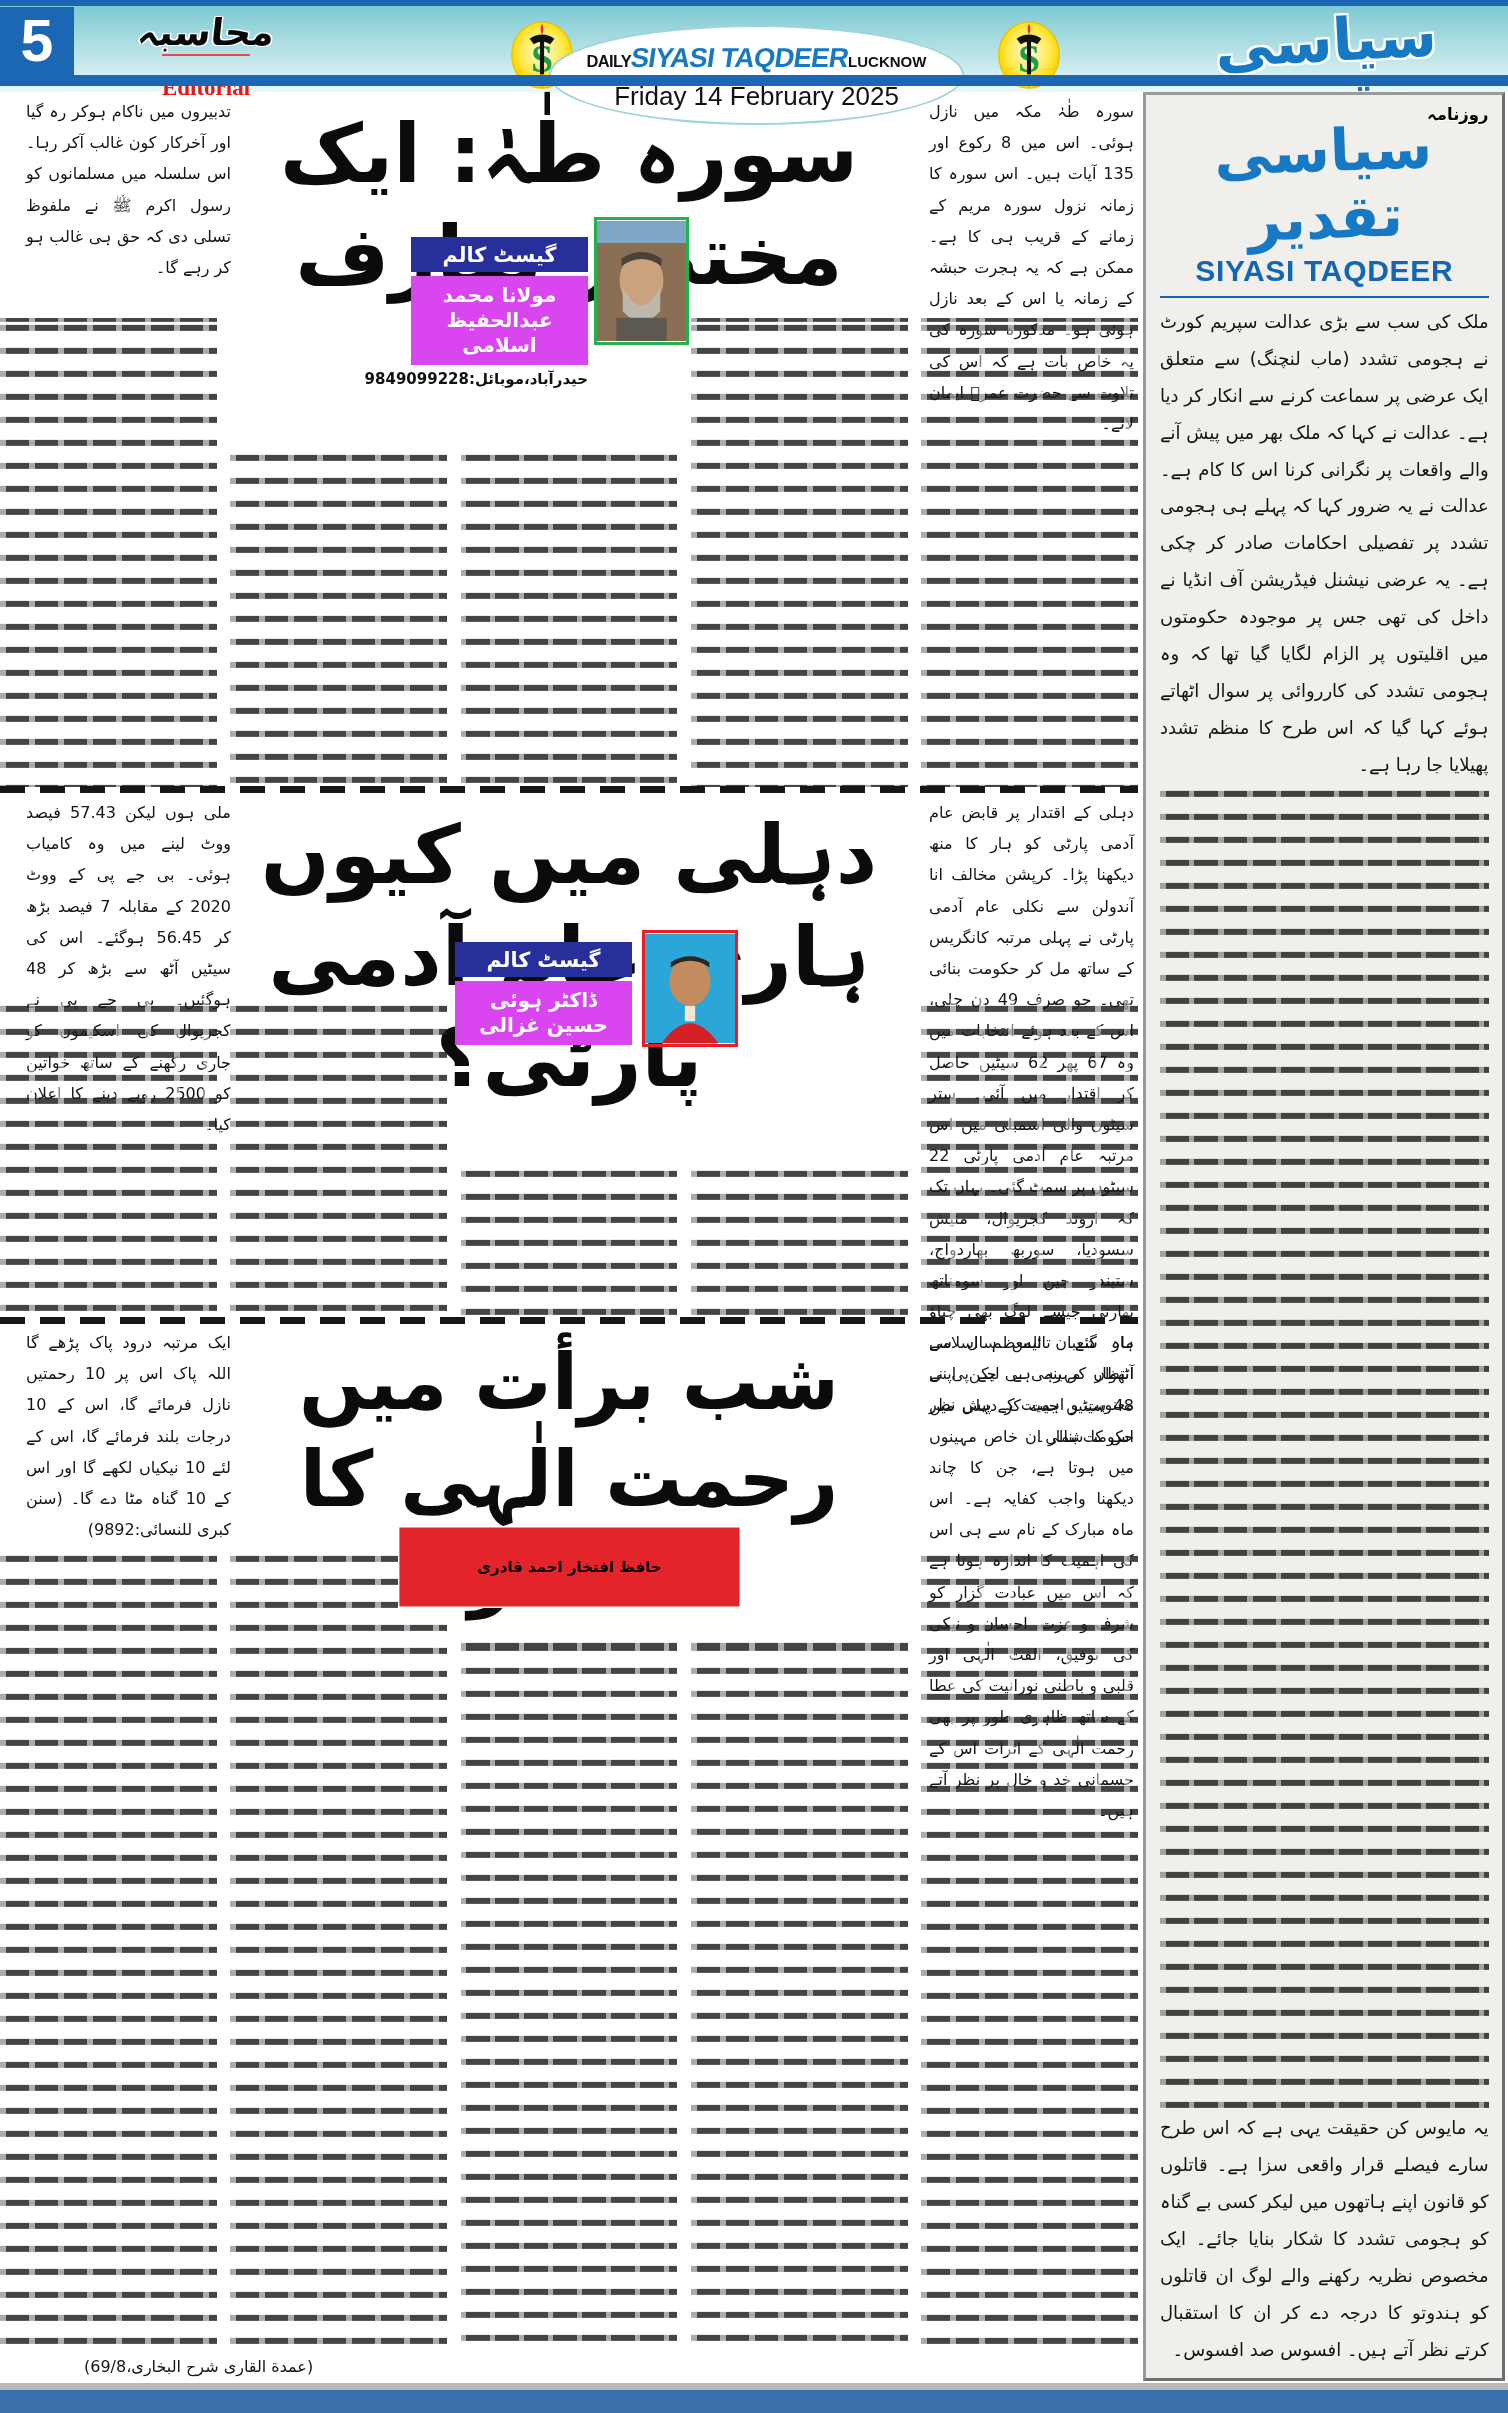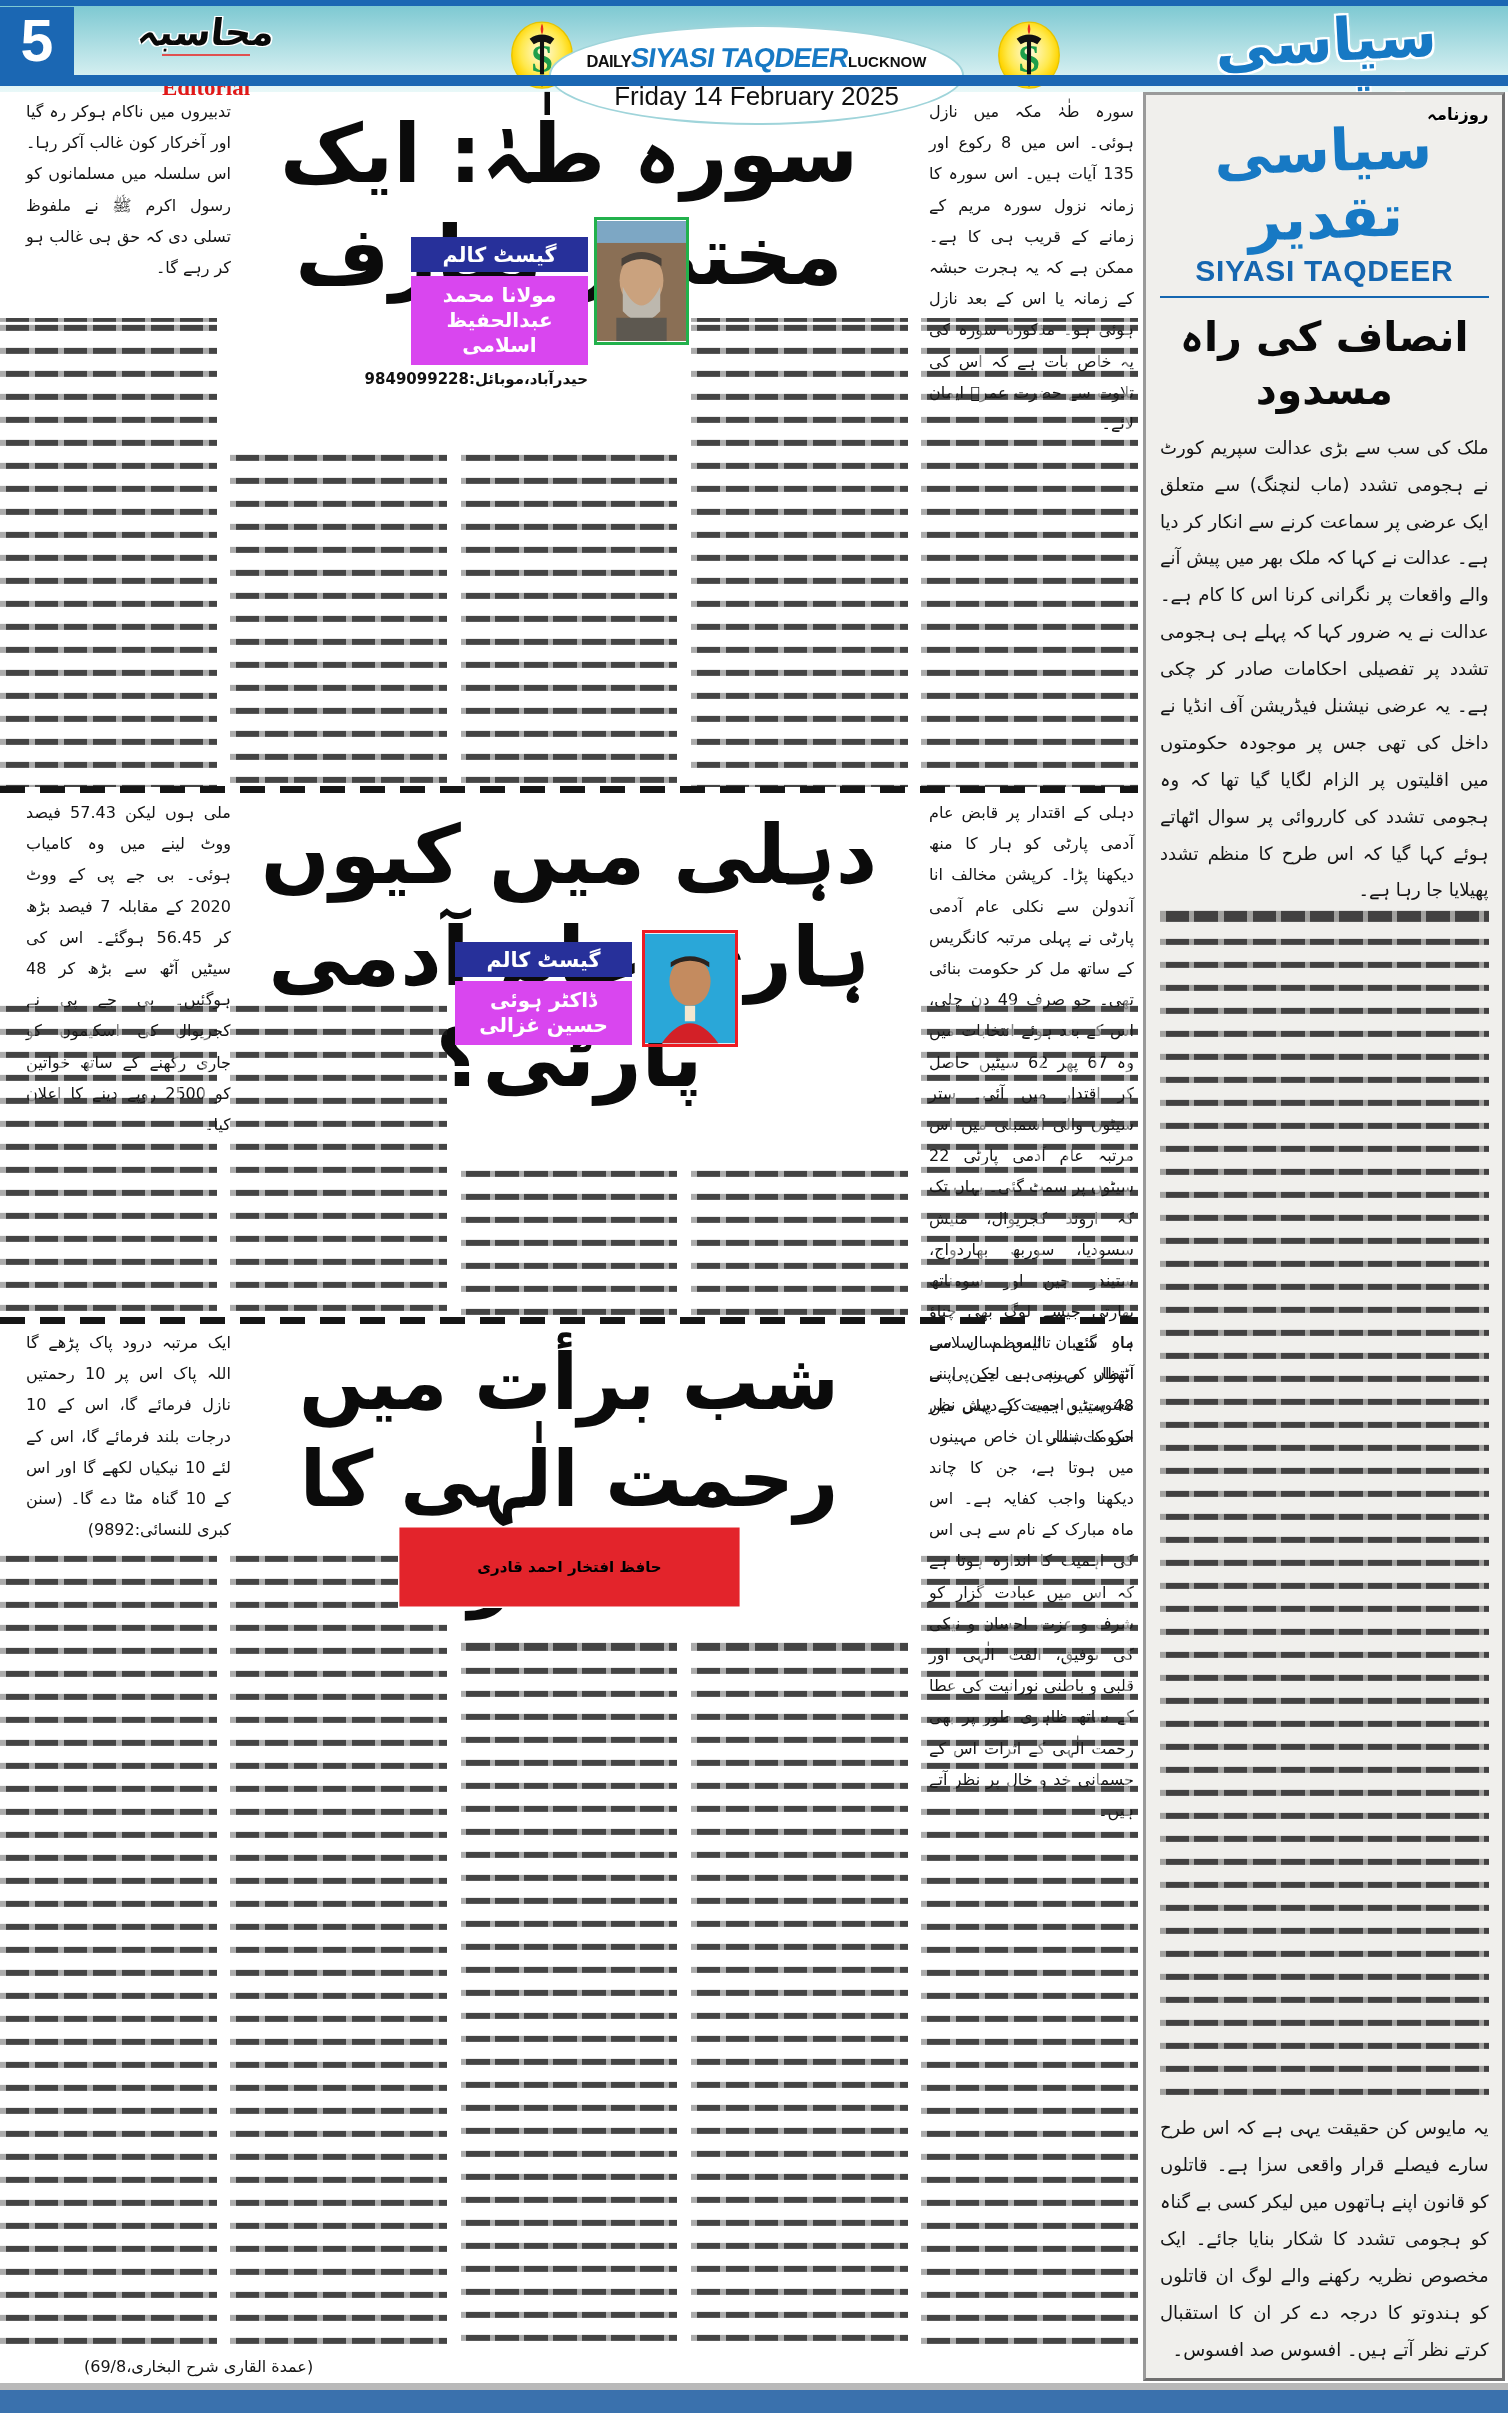--- a/index.html
+++ b/index.html
@@ -149,21 +149,20 @@
 <div class="header-bottom-bar"></div>
 <div class="page-num-box">
   <span class="page-num">5</span>
 </div>
 
 <div class="edit-box">
   <div class="rozanama">روزنامہ</div>
   <div class="edit-urdu-title">سیاسی تقدیر</div>
   <div class="edit-latin-title">SIYASI TAQDEER</div>
   <hr class="edit-rule">
-  <div class="edit-headline">انصاف کی راہ مسدود</div>
   <div class="edit-body">ملک کی سب سے بڑی عدالت سپریم کورٹ نے ہجومی تشدد (ماب لنچنگ) سے متعلق ایک عرضی پر سماعت کرنے سے انکار کر دیا ہے۔ عدالت نے کہا کہ ملک بھر میں پیش آنے والے واقعات پر نگرانی کرنا اس کا کام ہے۔ عدالت نے یہ ضرور کہا کہ پہلے ہی ہجومی تشدد پر تفصیلی احکامات صادر کر چکی ہے۔ یہ عرضی نیشنل فیڈریشن آف انڈیا نے داخل کی تھی جس پر موجودہ حکومتوں میں اقلیتوں پر الزام لگایا گیا تھا کہ وہ ہجومی تشدد کی کارروائی پر سوال اٹھاتے ہوئے کہا گیا کہ اس طرح کا منظم تشدد پھیلایا جا رہا ہے۔</div>
   <div class="ink"></div>
   <div class="edit-body">یہ مایوس کن حقیقت یہی ہے کہ اس طرح سارے فیصلے قرار واقعی سزا ہے۔ قاتلوں کو قانون اپنے ہاتھوں میں لیکر کسی بے گناہ کو ہجومی تشدد کا شکار بنایا جائے۔ ایک مخصوص نظریہ رکھنے والے لوگ ان قاتلوں کو ہندوتو کا درجہ دے کر ان کا استقبال کرتے نظر آتے ہیں۔ افسوس صد افسوس۔</div>
 </div>
 
 <div class="main">
 
   <div class="article art1">
     <div class="art-top">
       <div class="intro-col">سورہ طٰہٰ مکہ میں نازل ہوئی۔ اس میں 8 رکوع اور 135 آیات ہیں۔ اس سورہ کا زمانہ نزول سورہ مریم کے زمانے کے قریب ہی کا ہے۔ ممکن ہے کہ یہ ہجرت حبشہ کے زمانہ یا اس کے بعد نازل ہوئی ہو۔ مذکورہ سورہ کی یہ خاص بات ہے کہ اس کی تلاوت سے حضرت عمرؓ ایمان لائے۔</div>

